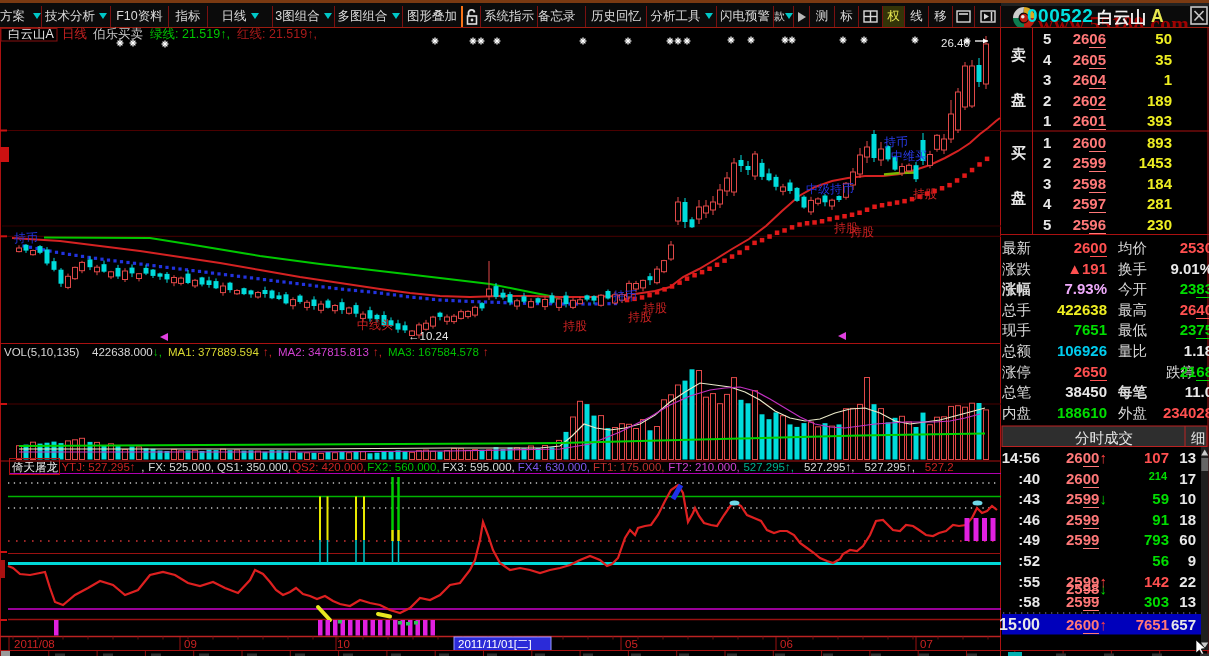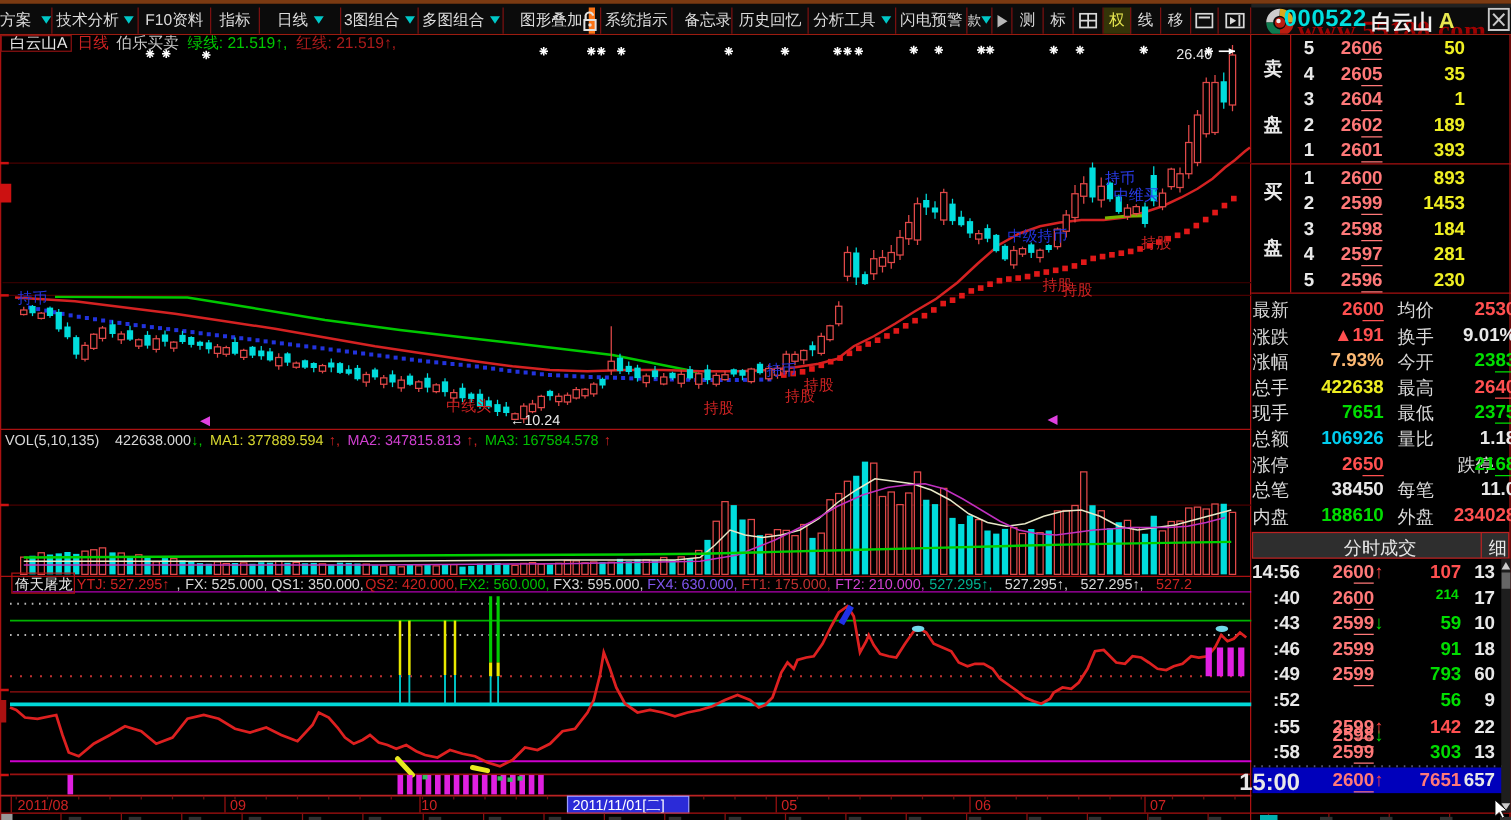--- a/index.html
+++ b/index.html
@@ -1390,28 +1390,28 @@
 <polygon points="1196,640 1196,653 1199.4,650 1201.8,654.5 1203.6,653.5 1201.3,649 1205.5,648.5" fill="#ffffff" stroke="#000" stroke-width="0.7"></polygon>
 </svg>
 <div style="position:absolute;left:0;top:0;width:1209px;height:27px;background:#0b0b0b;overflow:hidden;border-top:3px solid #7a3a12;box-sizing:border-box;font-size:12.5px;color:#dcdcdc">
     <div style="position:absolute;left:0px;top:3px;width:42px;height:22px;border-right:1px solid #7a1010;text-align:center;line-height:21px;white-space:nowrap;overflow:hidden"><span style="color:#dcdcdc">方案</span><span style="display:inline-block;width:0;height:0;border-top:6px solid #00c8c8;border-left:4.5px solid transparent;border-right:4.5px solid transparent;margin-left:8px;margin-bottom:1px"></span></div>
     <div style="position:absolute;left:42px;top:3px;width:69px;height:22px;border-right:1px solid #7a1010;text-align:center;line-height:21px;white-space:nowrap;overflow:hidden"><span style="color:#dcdcdc">技术分析</span><span style="display:inline-block;width:0;height:0;border-top:6px solid #00c8c8;border-left:4.5px solid transparent;border-right:4.5px solid transparent;margin-left:4px;margin-bottom:1px"></span></div>
     <div style="position:absolute;left:111px;top:3px;width:58px;height:22px;border-right:1px solid #7a1010;text-align:center;line-height:21px;white-space:nowrap;overflow:hidden"><span style="color:#dcdcdc">F10资料</span></div>
     <div style="position:absolute;left:169px;top:3px;width:39px;height:22px;border-right:1px solid #7a1010;text-align:center;line-height:21px;white-space:nowrap;overflow:hidden"><span style="color:#dcdcdc">指标</span></div>
     <div style="position:absolute;left:208px;top:3px;width:65px;height:22px;border-right:1px solid #7a1010;text-align:center;line-height:21px;white-space:nowrap;overflow:hidden"><span style="color:#dcdcdc">日线</span><span style="display:inline-block;width:0;height:0;border-top:6px solid #00c8c8;border-left:4.5px solid transparent;border-right:4.5px solid transparent;margin-left:4px;margin-bottom:1px"></span></div>
     <div style="position:absolute;left:273px;top:3px;width:62px;height:22px;border-right:1px solid #7a1010;text-align:center;line-height:21px;white-space:nowrap;overflow:hidden"><span style="color:#dcdcdc">3图组合</span><span style="display:inline-block;width:0;height:0;border-top:6px solid #00c8c8;border-left:4.5px solid transparent;border-right:4.5px solid transparent;margin-left:4px;margin-bottom:1px"></span></div>
     <div style="position:absolute;left:335px;top:3px;width:68px;height:22px;border-right:1px solid #7a1010;text-align:center;line-height:21px;white-space:nowrap;overflow:hidden"><span style="color:#dcdcdc">多图组合</span><span style="display:inline-block;width:0;height:0;border-top:6px solid #00c8c8;border-left:4.5px solid transparent;border-right:4.5px solid transparent;margin-left:4px;margin-bottom:1px"></span></div>
-    <div style="position:absolute;left:416px;top:3px;width:60px;height:22px;border-right:5px solid #f97316;text-align:left;line-height:21px;white-space:nowrap;overflow:hidden"><span style="color:#dcdcdc">图形叠加</span></div>
+    <div style="position:absolute;left:403px;top:3px;width:60px;height:22px;border-right:2px solid #f97316;text-align:center;line-height:21px;white-space:nowrap;overflow:hidden"><span style="color:#dcdcdc">图形叠加</span></div>
     <div style="position:absolute;left:463px;top:3px;width:18px;height:22px;border-right:1px solid #7a1010;text-align:center;line-height:21px;white-space:nowrap;overflow:hidden"><svg width="14" height="16" viewBox="0 0 14 16" style="margin-top:3px">
         <rect x="2.5" y="7" width="9" height="8" fill="none" stroke="#e0e0e0" stroke-width="1.6"></rect>
         <circle cx="7" cy="11" r="1.4" fill="#e0e0e0"></circle>
         <path d="M3.5 7 V4.5 a3 3 0 0 1 6 -1" fill="none" stroke="#e0e0e0" stroke-width="1.8"></path>
       </svg></div>
     <div style="position:absolute;left:481px;top:3px;width:57px;height:22px;border-right:1px solid #7a1010;text-align:center;line-height:21px;white-space:nowrap;overflow:hidden"><span style="color:#dcdcdc">系统指示</span></div>
-    <div style="position:absolute;left:538px;top:3px;width:48px;height:22px;border-right:1px solid #7a1010;text-align:right;line-height:21px;white-space:nowrap;overflow:hidden"><span style="color:#dcdcdc">备忘录</span></div>
+    <div style="position:absolute;left:538px;top:3px;width:48px;height:22px;border-right:1px solid #7a1010;text-align:left;line-height:21px;white-space:nowrap;overflow:hidden"><span style="color:#dcdcdc">备忘录</span></div>
     <div style="position:absolute;left:586px;top:3px;width:61px;height:22px;border-right:1px solid #7a1010;text-align:center;line-height:21px;white-space:nowrap;overflow:hidden"><span style="color:#dcdcdc">历史回忆</span></div>
     <div style="position:absolute;left:647px;top:3px;width:70px;height:22px;border-right:1px solid #7a1010;text-align:center;line-height:21px;white-space:nowrap;overflow:hidden"><span style="color:#dcdcdc">分析工具</span><span style="display:inline-block;width:0;height:0;border-top:6px solid #00c8c8;border-left:4.5px solid transparent;border-right:4.5px solid transparent;margin-left:4px;margin-bottom:1px"></span></div>
     <div style="position:absolute;left:717px;top:3px;width:57px;height:22px;border-right:1px solid #7a1010;text-align:center;line-height:21px;white-space:nowrap;overflow:hidden"><span style="color:#dcdcdc">闪电预警</span></div>
     <div style="position:absolute;left:774px;top:3px;width:20px;height:22px;border-right:1px solid #7a1010;text-align:center;line-height:21px;white-space:nowrap;overflow:hidden"><span style="color:#dcdcdc;font-size:11px">款</span><span style="display:inline-block;width:0;height:0;border-top:6px solid #00c8c8;border-left:4.5px solid transparent;border-right:4.5px solid transparent;margin-bottom:1px"></span></div>
     <div style="position:absolute;left:794px;top:3px;width:16px;height:22px;border-right:1px solid #7a1010;text-align:center;line-height:21px;white-space:nowrap;overflow:hidden"><span style="display:inline-block;width:0;height:0;border-left:8px solid #b8b8b8;border-top:5px solid transparent;border-bottom:5px solid transparent;margin-top:6px"></span></div>
     <div style="position:absolute;left:810px;top:3px;width:25px;height:22px;border-right:1px solid #7a1010;text-align:center;line-height:21px;white-space:nowrap;overflow:hidden"><span style="color:#dcdcdc">测</span></div>
     <div style="position:absolute;left:835px;top:3px;width:24px;height:22px;border-right:1px solid #7a1010;text-align:center;line-height:21px;white-space:nowrap;overflow:hidden"><span style="color:#dcdcdc">标</span></div>
     <div style="position:absolute;left:859px;top:3px;width:24px;height:22px;border-right:1px solid #7a1010;text-align:center;line-height:21px;white-space:nowrap;overflow:hidden"><svg width="15" height="14" viewBox="0 0 15 14" style="margin-top:4px">
         <rect x="1" y="1" width="13" height="11" fill="none" stroke="#d8d8d8" stroke-width="1.4"></rect>
         <line x1="1" y1="6.5" x2="14" y2="6.5" stroke="#d8d8d8" stroke-width="1.4"></line>
@@ -1483,43 +1483,43 @@
 <div style="position:absolute;left:1011px;top:144px;color:#e8e8e8;font-size:15px;font-weight:bold;letter-spacing:0px;white-space:nowrap">买</div>
 <div style="position:absolute;left:1011px;top:189px;color:#e8e8e8;font-size:15px;font-weight:bold;letter-spacing:0px;white-space:nowrap">盘</div>
 <div style="position:absolute;left:1002px;top:239.0px;color:#d8d8d8;font-size:14.5px;font-weight:normal;letter-spacing:0px;white-space:nowrap">最新</div>
 <div style="position:absolute;right:102px;top:239.0px;color:#ff5050;font-size:15px;font-weight:bold;letter-spacing:0px;white-space:nowrap">26<span style="border-bottom:1.5px solid #ff5050;padding-bottom:0px">00</span></div>
 <div style="position:absolute;left:1118px;top:239.0px;color:#d8d8d8;font-size:14.5px;font-weight:normal;letter-spacing:0px;white-space:nowrap">均价</div>
 <div style="position:absolute;right:-4px;top:239.0px;color:#ff5050;font-size:15px;font-weight:bold;letter-spacing:0px;white-space:nowrap">2530</div>
 <div style="position:absolute;left:1002px;top:259.6px;color:#d8d8d8;font-size:14.5px;font-weight:normal;letter-spacing:0px;white-space:nowrap">涨跌</div>
 <div style="position:absolute;right:102px;top:259.6px;color:#ff5050;font-size:15px;font-weight:bold;letter-spacing:0px;white-space:nowrap">▲191</div>
 <div style="position:absolute;left:1118px;top:259.6px;color:#d8d8d8;font-size:14.5px;font-weight:normal;letter-spacing:0px;white-space:nowrap">换手</div>
 <div style="position:absolute;right:-4px;top:259.6px;color:#e8e8e8;font-size:15px;font-weight:bold;letter-spacing:0px;white-space:nowrap">9.01%</div>
-<div style="position:absolute;left:1002px;top:280.2px;color:#d8d8d8;font-size:14.5px;font-weight:normal;letter-spacing:0px;white-space:nowrap">涨幅</div>
-<div style="position:absolute;right:102px;top:280.2px;color:#fdba74;font-size:15px;font-weight:bold;letter-spacing:0px;white-space:nowrap">7.93%</div>
+<div style="position:absolute;left:1002px;top:280.2px;color:#d8d8d8;font-size:14.5px;font-weight:bold;letter-spacing:0px;white-space:nowrap">涨幅</div>
+<div style="position:absolute;right:102px;top:280.2px;color:#f0abfc;font-size:15px;font-weight:bold;letter-spacing:0px;white-space:nowrap">7.93%</div>
 <div style="position:absolute;left:1118px;top:280.2px;color:#d8d8d8;font-size:14.5px;font-weight:normal;letter-spacing:0px;white-space:nowrap">今开</div>
 <div style="position:absolute;right:-4px;top:280.2px;color:#00dd00;font-size:15px;font-weight:bold;letter-spacing:0px;white-space:nowrap">23<span style="border-bottom:1.5px solid #00dd00;padding-bottom:0px">83</span></div>
 <div style="position:absolute;left:1002px;top:300.8px;color:#d8d8d8;font-size:14.5px;font-weight:normal;letter-spacing:0px;white-space:nowrap">总手</div>
 <div style="position:absolute;right:102px;top:300.8px;color:#eeee22;font-size:15px;font-weight:bold;letter-spacing:0px;white-space:nowrap">422638</div>
 <div style="position:absolute;left:1118px;top:300.8px;color:#d8d8d8;font-size:14.5px;font-weight:normal;letter-spacing:0px;white-space:nowrap">最高</div>
 <div style="position:absolute;right:-4px;top:300.8px;color:#ff5050;font-size:15px;font-weight:bold;letter-spacing:0px;white-space:nowrap">26<span style="border-bottom:1.5px solid #ff5050;padding-bottom:0px">40</span></div>
 <div style="position:absolute;left:1002px;top:321.4px;color:#d8d8d8;font-size:14.5px;font-weight:normal;letter-spacing:0px;white-space:nowrap">现手</div>
 <div style="position:absolute;right:102px;top:321.4px;color:#00dd00;font-size:15px;font-weight:bold;letter-spacing:0px;white-space:nowrap">7651</div>
 <div style="position:absolute;left:1118px;top:321.4px;color:#d8d8d8;font-size:14.5px;font-weight:normal;letter-spacing:0px;white-space:nowrap">最低</div>
 <div style="position:absolute;right:-4px;top:321.4px;color:#00dd00;font-size:15px;font-weight:bold;letter-spacing:0px;white-space:nowrap">23<span style="border-bottom:1.5px solid #00dd00;padding-bottom:0px">75</span></div>
 <div style="position:absolute;left:1002px;top:342.0px;color:#d8d8d8;font-size:14.5px;font-weight:normal;letter-spacing:0px;white-space:nowrap">总额</div>
 <div style="position:absolute;right:102px;top:342.0px;color:#00ccee;font-size:15px;font-weight:bold;letter-spacing:0px;white-space:nowrap">106926</div>
 <div style="position:absolute;left:1118px;top:342.0px;color:#d8d8d8;font-size:14.5px;font-weight:normal;letter-spacing:0px;white-space:nowrap">量比</div>
 <div style="position:absolute;right:-4px;top:342.0px;color:#e8e8e8;font-size:15px;font-weight:bold;letter-spacing:0px;white-space:nowrap">1.18</div>
 <div style="position:absolute;left:1002px;top:362.6px;color:#d8d8d8;font-size:14.5px;font-weight:normal;letter-spacing:0px;white-space:nowrap">涨停</div>
 <div style="position:absolute;right:102px;top:362.6px;color:#ff5050;font-size:15px;font-weight:bold;letter-spacing:0px;white-space:nowrap">26<span style="border-bottom:1.5px solid #ff5050;padding-bottom:0px">50</span></div>
 <div style="position:absolute;left:1166px;top:362.6px;color:#d8d8d8;font-size:14.5px;font-weight:normal;letter-spacing:0px;white-space:nowrap">跌停</div>
 <div style="position:absolute;right:-4px;top:362.6px;color:#00dd00;font-size:15px;font-weight:bold;letter-spacing:0px;white-space:nowrap">21<span style="border-bottom:1.5px solid #00dd00;padding-bottom:0px">68</span></div>
 <div style="position:absolute;left:1002px;top:383.20000000000005px;color:#d8d8d8;font-size:14.5px;font-weight:normal;letter-spacing:0px;white-space:nowrap">总笔</div>
 <div style="position:absolute;right:102px;top:383.20000000000005px;color:#e8e8e8;font-size:15px;font-weight:bold;letter-spacing:0px;white-space:nowrap">38450</div>
-<div style="position:absolute;left:1118px;top:383.20000000000005px;color:#d8d8d8;font-size:14.5px;font-weight:normal;letter-spacing:0px;white-space:nowrap">每笔</div>
+<div style="position:absolute;left:1118px;top:383.20000000000005px;color:#d8d8d8;font-size:14.5px;font-weight:bold;letter-spacing:0px;white-space:nowrap">每笔</div>
 <div style="position:absolute;right:-4px;top:383.20000000000005px;color:#e8e8e8;font-size:15px;font-weight:bold;letter-spacing:0px;white-space:nowrap">11.0</div>
 <div style="position:absolute;left:1002px;top:403.8px;color:#d8d8d8;font-size:14.5px;font-weight:normal;letter-spacing:0px;white-space:nowrap">内盘</div>
 <div style="position:absolute;right:102px;top:403.8px;color:#00dd00;font-size:15px;font-weight:bold;letter-spacing:0px;white-space:nowrap">188610</div>
 <div style="position:absolute;left:1118px;top:403.8px;color:#d8d8d8;font-size:14.5px;font-weight:normal;letter-spacing:0px;white-space:nowrap">外盘</div>
 <div style="position:absolute;right:-4px;top:403.8px;color:#ff5050;font-size:15px;font-weight:bold;letter-spacing:0px;white-space:nowrap">234028</div>
 <div style="position:absolute;left:1075px;top:429px;color:#e8e8e8;font-size:14.5px;font-weight:normal;letter-spacing:0px;white-space:nowrap">分时成交</div>
 <div style="position:absolute;left:1191px;top:429px;color:#e8e8e8;font-size:14.5px;font-weight:normal;letter-spacing:0px;white-space:nowrap">细</div>
 <div style="position:absolute;right:169px;top:449.0px;color:#e8e8e8;font-size:15px;font-weight:bold;letter-spacing:0px;white-space:nowrap">14:56</div>
 <div style="position:absolute;left:1066px;top:449.0px;color:#ff7878;font-size:15px;font-weight:bold;letter-spacing:0px;white-space:nowrap">26<span style="border-bottom:1.5px solid #ff7878;padding-bottom:0px">00</span><span style="color:#ff4040">↑</span></div>
 <div style="position:absolute;right:40px;top:449.0px;color:#ff5050;font-size:15px;font-weight:bold;letter-spacing:0px;white-space:nowrap">107</div>
@@ -1545,16 +1545,16 @@
 <div style="position:absolute;right:40px;top:552.0px;color:#00dd00;font-size:15px;font-weight:bold;letter-spacing:0px;white-space:nowrap">56</div>
 <div style="position:absolute;right:13px;top:552.0px;color:#e8e8e8;font-size:15px;font-weight:bold;letter-spacing:0px;white-space:nowrap">9</div>
 <div style="position:absolute;right:169px;top:572.6px;color:#e8e8e8;font-size:15px;font-weight:bold;letter-spacing:0px;white-space:nowrap">:55</div>
 <div style="position:absolute;left:1066px;top:572.6px;color:#ff7878;font-size:15px;font-weight:bold;letter-spacing:0px;white-space:nowrap">25<span style="border-bottom:1.5px solid #ff7878;padding-bottom:0px">99</span><span style="color:#ff4040">↑</span></div>
 <div style="position:absolute;right:40px;top:572.6px;color:#ff5050;font-size:15px;font-weight:bold;letter-spacing:0px;white-space:nowrap">142</div>
 <div style="position:absolute;right:13px;top:572.6px;color:#e8e8e8;font-size:15px;font-weight:bold;letter-spacing:0px;white-space:nowrap">22</div>
 <div style="position:absolute;right:169px;top:593.2px;color:#e8e8e8;font-size:15px;font-weight:bold;letter-spacing:0px;white-space:nowrap">:58</div>
 <div style="position:absolute;left:1066px;top:593.2px;color:#ff7878;font-size:15px;font-weight:bold;letter-spacing:0px;white-space:nowrap">25<span style="border-bottom:1.5px solid #ff7878;padding-bottom:0px">99</span></div>
 <div style="position:absolute;right:40px;top:593.2px;color:#00dd00;font-size:15px;font-weight:bold;letter-spacing:0px;white-space:nowrap">303</div>
 <div style="position:absolute;right:13px;top:593.2px;color:#e8e8e8;font-size:15px;font-weight:bold;letter-spacing:0px;white-space:nowrap">13</div>
-<div style="position:absolute;right:169px;top:616px;color:#e8e8e8;font-size:19px;font-weight:bold;letter-spacing:0px;white-space:nowrap">15:00</div>
+<div style="position:absolute;right:169px;top:616px;color:#e8e8e8;font-size:16px;font-weight:bold;letter-spacing:0px;white-space:nowrap">15:00</div>
 <div style="position:absolute;left:1066px;top:616px;color:#ff7878;font-size:15px;font-weight:bold;letter-spacing:0px;white-space:nowrap">26<span style="border-bottom:1.5px solid #ff7878;padding-bottom:0px">00</span><span style="color:#ff4040">↑</span></div>
 <div style="position:absolute;right:40px;top:616px;color:#ff7878;font-size:15px;font-weight:bold;letter-spacing:0px;white-space:nowrap">7651</div>
 <div style="position:absolute;right:13px;top:616px;color:#e8e8e8;font-size:15px;font-weight:bold;letter-spacing:0px;white-space:nowrap">657</div>
 
 </body></html>

